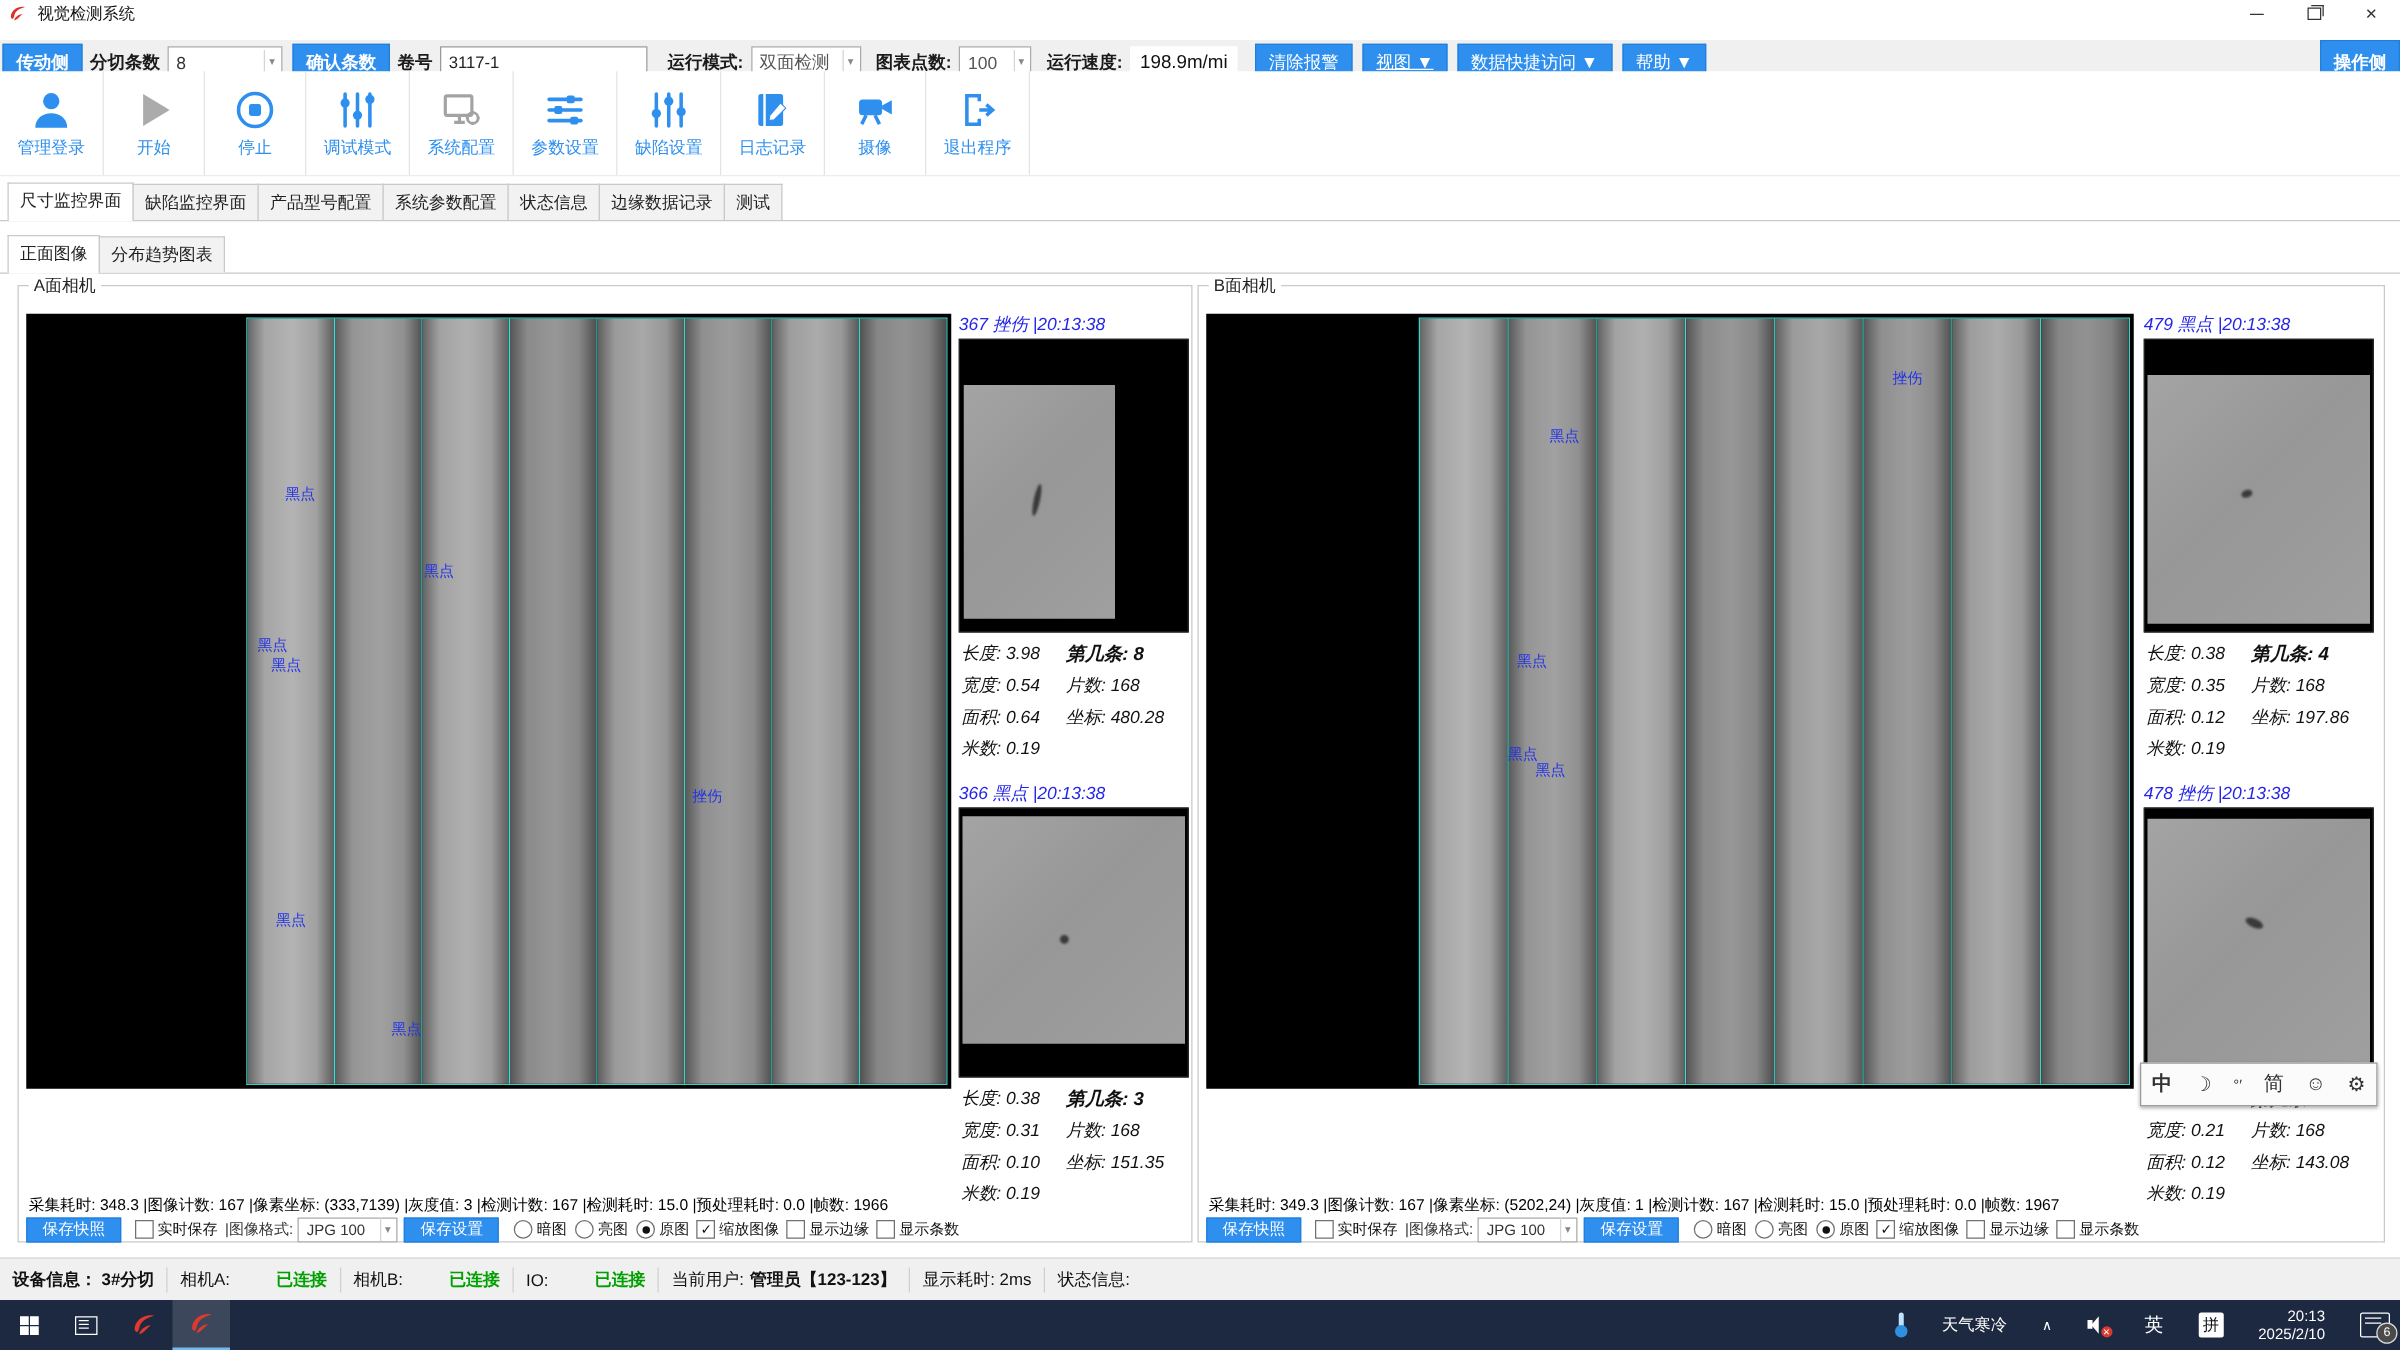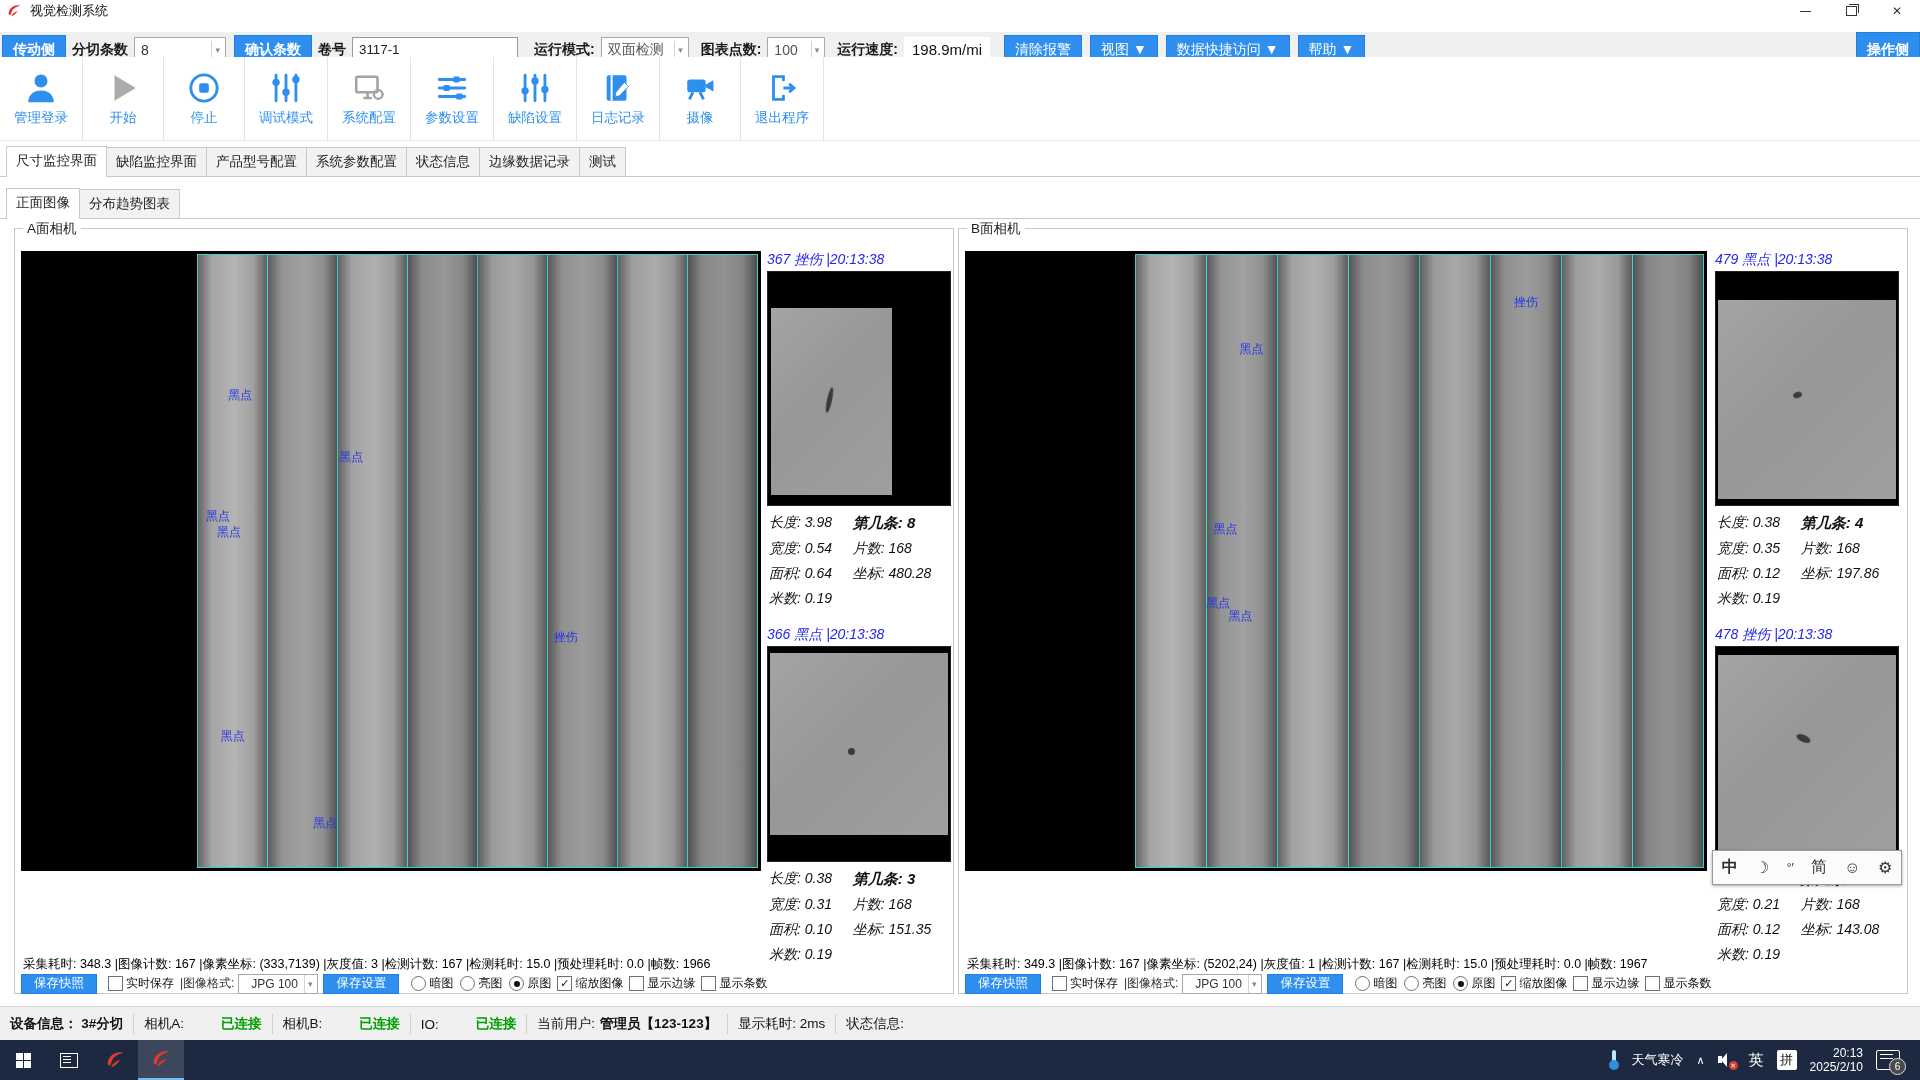--- a/index.html
+++ b/index.html
@@ -91,42 +91,42 @@
   .cam-status{position:absolute;left:8px;top:727px;font-size:12.5px;color:#000000;white-space:nowrap;}
   .cam-controls{position:absolute;left:6px;top:745px;height:19px;display:flex;align-items:center;
     font-size:12px;color:#111;white-space:nowrap;}
   .cam-controls .btn-blue{height:18px;font-size:12.5px;padding:0 12px;margin-right:5px;}
   .chk{width:13px;height:13px;border:1px solid #707070;background:#fff;display:inline-flex;
     align-items:center;justify-content:center;font-size:11px;color:#111;margin:0 3px 0 6px;flex:none;}
   .rad{width:13px;height:13px;border:1px solid #707070;border-radius:50%;background:#fff;
     display:inline-flex;align-items:center;justify-content:center;margin:0 3px 0 7px;flex:none;}
   .rad .dot{width:6px;height:6px;border-radius:50%;background:#111;}
   .cam-controls .sep{margin:0 4px 0 6px;color:#333;}
-  .cam-controls .combo{height:18px;margin-right:5px;color:#333;justify-content:flex-end;}
+  .cam-controls .combo{height:18px;margin-right:5px;color:#333;}
   
   #ime-bar{position:absolute;left:1712px;top:850px;width:188px;height:33px;background:#fbfbfb;
     border:1px solid #9b9b9b;box-shadow:0 1px 3px rgba(0,0,0,.35);display:flex;align-items:center;
     justify-content:space-around;font-size:16px;color:#333;z-index:40;}
   #ime-bar .ime-item{padding:0 2px;}
   
   #statusbar{position:absolute;left:0;top:1006px;width:1920px;height:34px;background:#f0f0f0;
     border-top:1px solid #d6d6d6;display:flex;align-items:center;font-size:13.5px;color:#111;}
   #statusbar .seg{padding:0 10px;display:flex;align-items:center;gap:5px;border-right:1px solid #cfcfcf;height:20px;white-space:nowrap;}
   #statusbar .bold{font-weight:bold;}
   #statusbar .green{color:#00a000;font-weight:bold;margin-left:32px;}
   
   #taskbar{position:absolute;left:0;top:1040px;width:1920px;height:40px;background:#1d2940;
     display:flex;align-items:center;color:#fff;font-size:13px;}
   .tk{height:40px;display:flex;align-items:center;justify-content:center;width:46px;flex:none;}
   .tk.active{background:rgba(255,255,255,.14);border-bottom:2px solid #76b9ed;box-sizing:border-box;}
   .winlogo{display:grid;grid-template-columns:7px 7px;grid-template-rows:7px 7px;gap:1px;}
   .winlogo i{background:#fff;}
   .tview{width:16px;height:13px;border:1px solid #fff;position:relative;}
   .tview:before{content:"";position:absolute;left:2px;top:2px;width:8px;height:1px;background:#fff;box-shadow:0 3px 0 #fff,0 6px 0 #fff;}
-  #tray{position:absolute;right:20px;top:0;height:40px;display:flex;align-items:center;gap:13px;}
+  #tray{position:absolute;right:8px;top:0;height:40px;display:flex;align-items:center;gap:28px;}
   #tray .txt{white-space:nowrap;}
   .imebox{width:20px;height:20px;background:#fff;color:#111;display:flex;align-items:center;justify-content:center;
     font-size:13px;border-radius:2px;}
   #clock{text-align:right;font-size:12px;line-height:14px;}
   .spk{position:relative;width:18px;height:16px;}
   .spk .body{position:absolute;left:0;top:4px;width:4px;height:7px;background:#fff;}
   .spk .cone{position:absolute;left:3px;top:1px;width:0;height:0;border:7px solid transparent;border-right:6px solid #fff;border-left:none;}
   .spk .bad{position:absolute;right:-2px;bottom:-2px;width:9px;height:9px;border-radius:50%;background:#d83b2f;
     color:#fff;font-size:7px;display:flex;align-items:center;justify-content:center;}
   .notif{position:relative;width:22px;height:18px;border:1px solid #fff;border-radius:2px;}
@@ -173,21 +173,21 @@
       <span class="arr">▾</span>
   </div>
   <span class="tb-lbl" style="margin-left:12px;">图表点数:</span>
   <div class="combo" style="width:48px;">
     <span>100</span>
       <span class="arr">▾</span>
   </div>
   <span class="tb-lbl" style="margin-left:12px;">运行速度:</span>
   <div id="speed-value">198.9m/mi</div>
   <div class="btn-blue" style="margin-left:14px;">清除报警</div>
-  <div class="btn-blue" style="margin-left:8px;">视图 ▼</div>
+  <div class="btn-blue" style="margin-left:8px;text-decoration:underline;">视图 ▼</div>
   <div class="btn-blue" style="margin-left:8px;">数据快捷访问 ▼</div>
   <div class="btn-blue" style="margin-left:8px;">帮助 ▼</div>
   <div class="btn-blue" id="btn-side-right">操作侧</div>
 </div>
 
 <div id="ribbon">
   <div class="rbtn">
     <svg viewBox="0 0 24 24">
       <circle cx="12" cy="7" r="4.6" fill="#2e8fee"></circle>
         <path d="M3 22c0-5.2 4-8.2 9-8.2s9 3 9 8.2z" fill="#2e8fee"></path>

